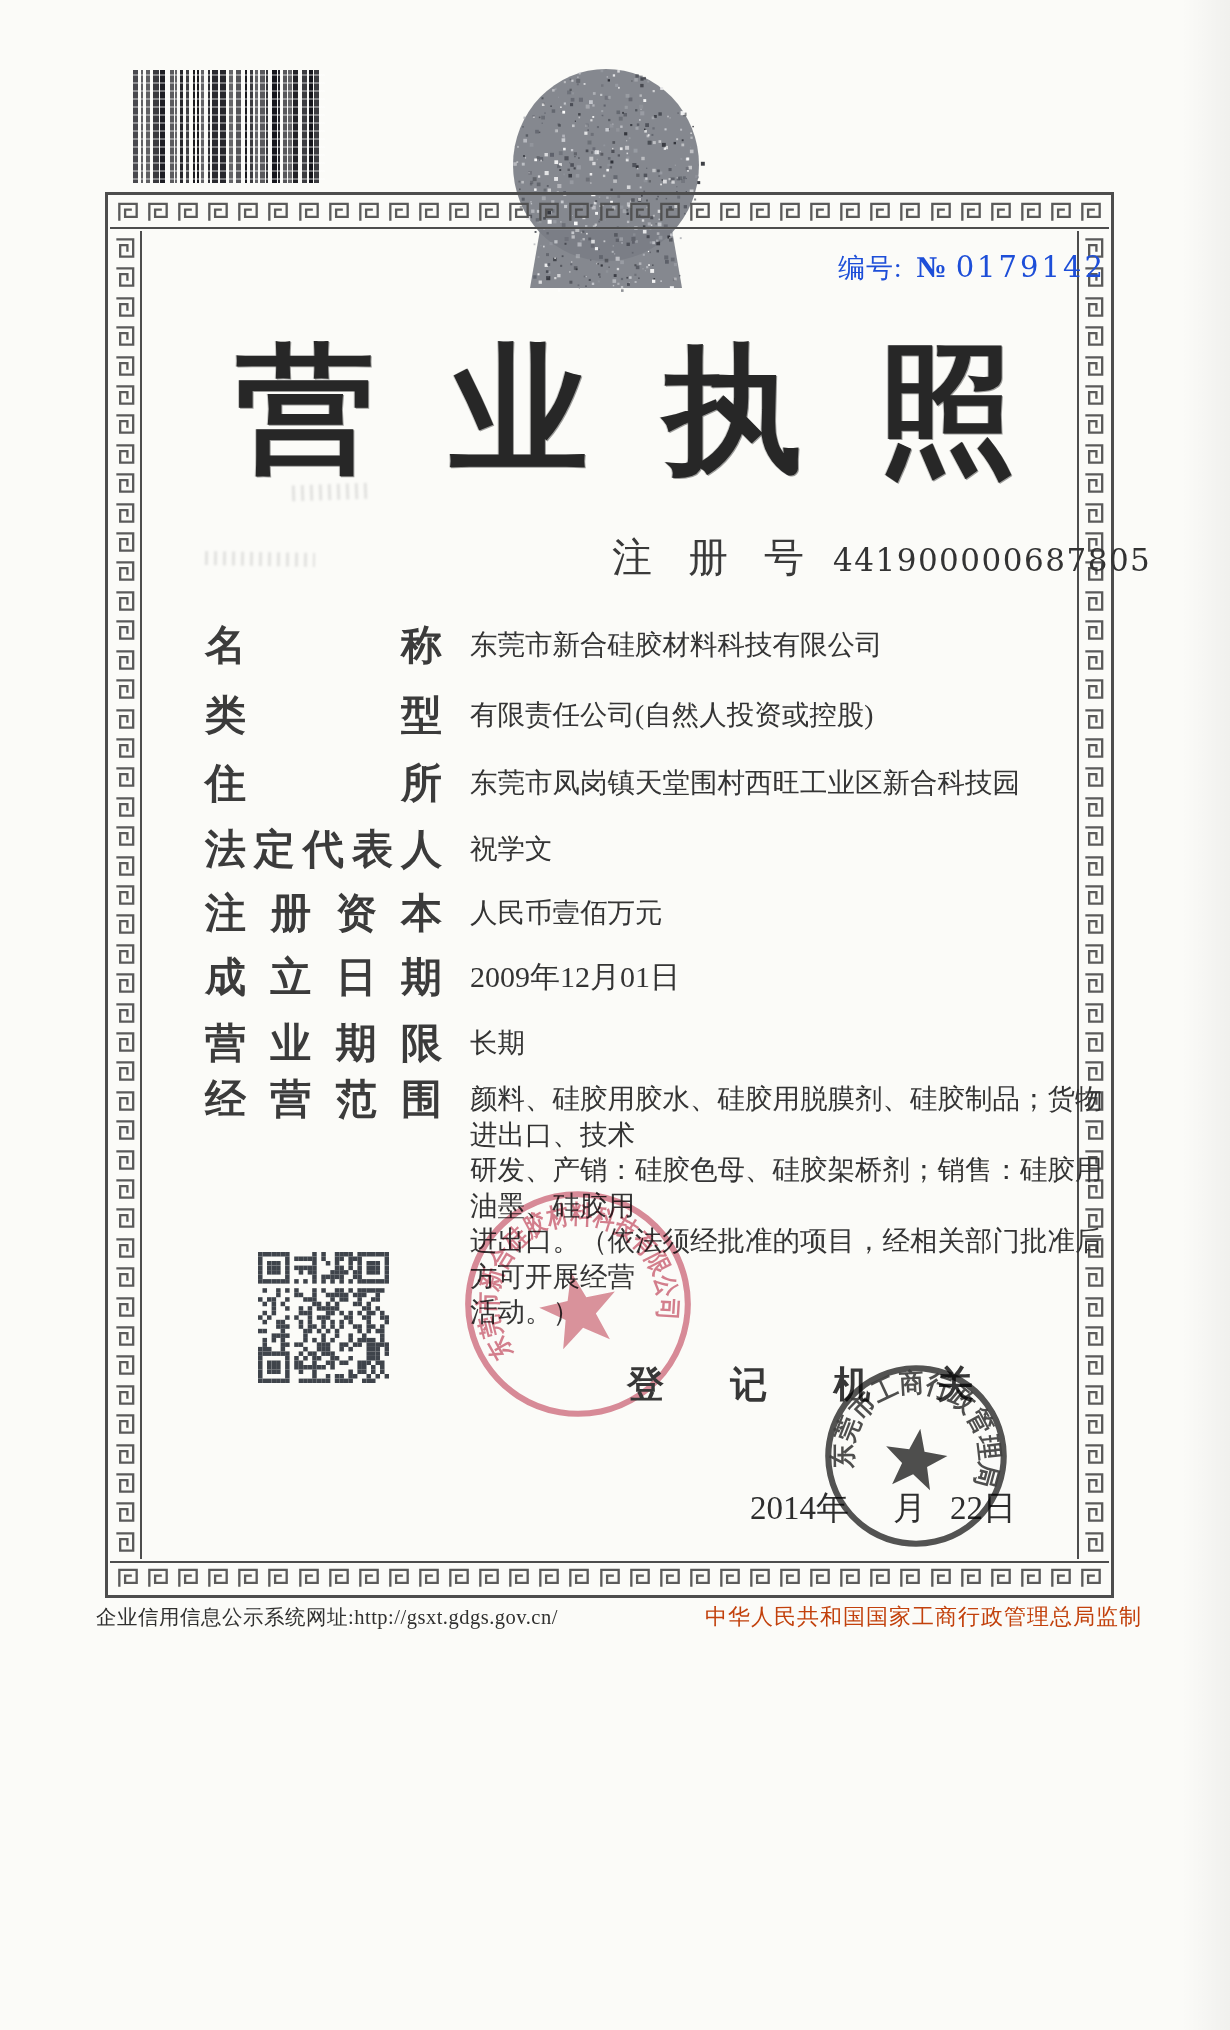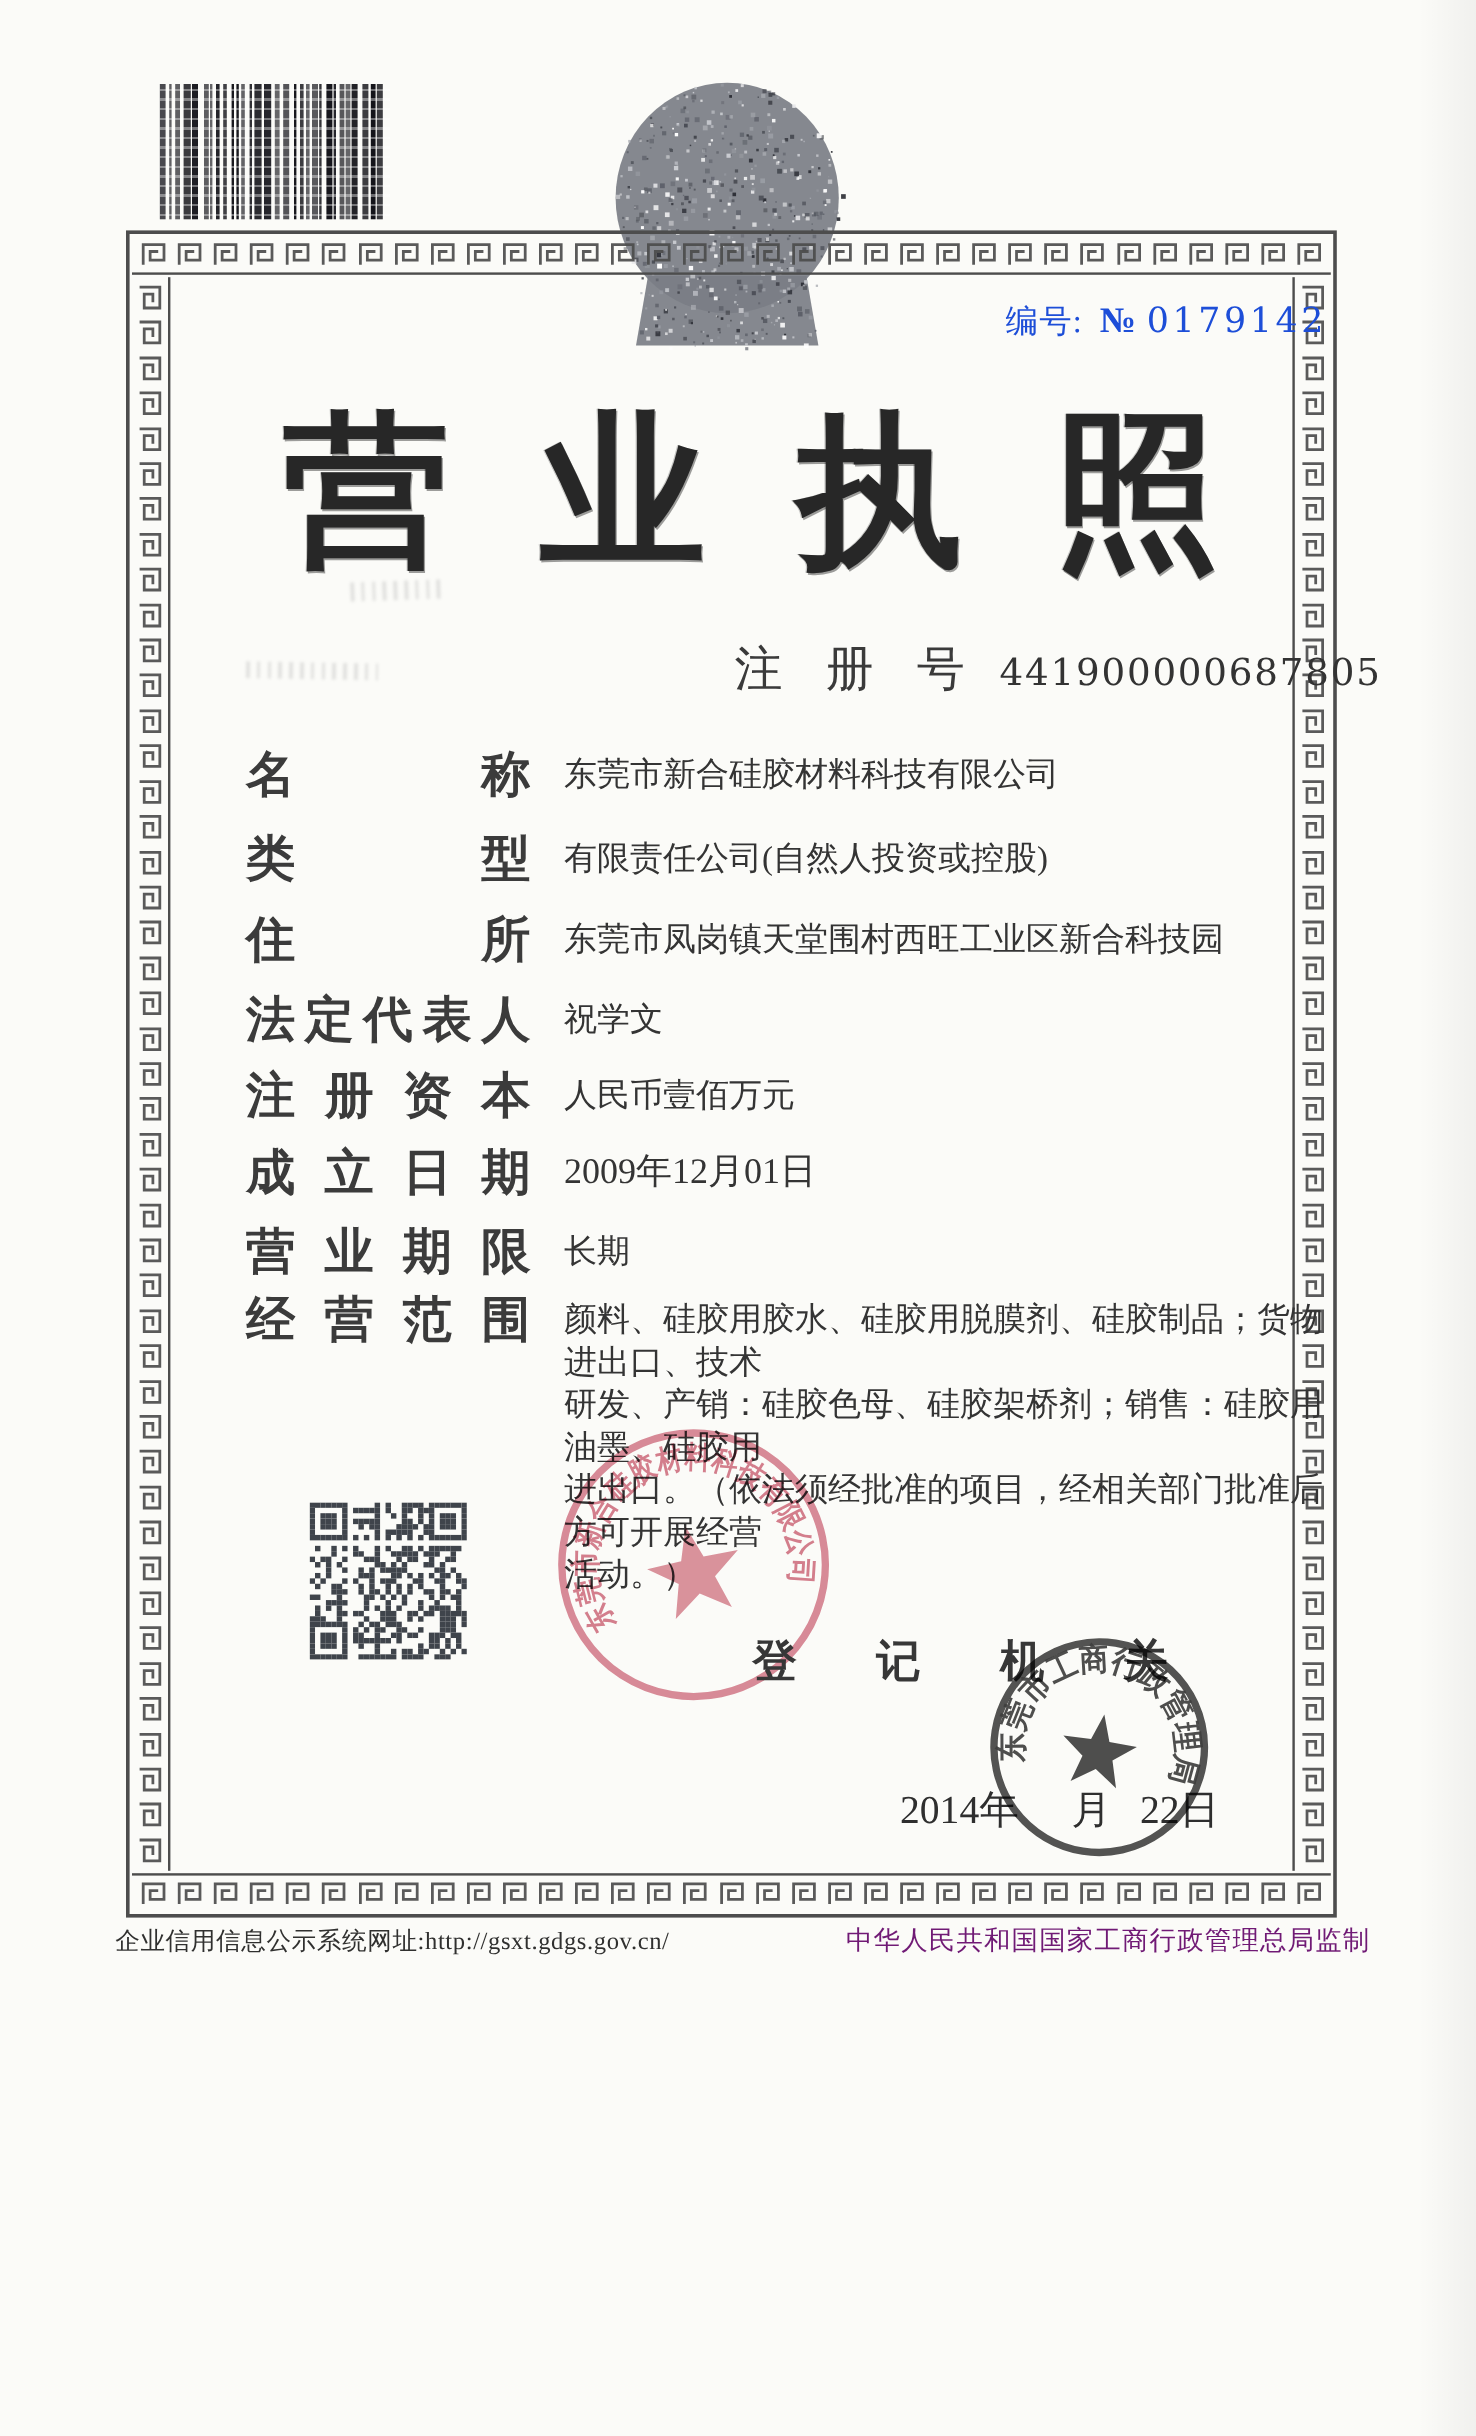--- a/index.html
+++ b/index.html
@@ -56,21 +56,21 @@
     font-weight:600;font-size:37px;letter-spacing:22px;color:#373737;white-space:nowrap;margin-left:21px;}
   
   .dateline{left:750px;top:1486px;font-size:33px;color:#2e2e2e;white-space:nowrap;}
   .dateline .gapA{display:inline-block;width:44px;}
   .dateline .gapB{display:inline-block;width:24px;}
   
   .blackseal{left:814px;top:1354px;width:204px;height:204px;transform:rotate(9deg);
     mix-blend-mode:multiply;opacity:.9;}
   
   .foot-left{left:96px;top:1603px;font-size:20.5px;color:#30302f;letter-spacing:.5px;}
-  .foot-right{left:705px;top:1602px;font-size:22px;color:#701a75;letter-spacing:1px;}
+  .foot-right{left:705px;top:1602px;font-size:22px;color:#c2410c;letter-spacing:1px;}
   
   .smudge{position:absolute;opacity:.22;filter:blur(1.2px);
     background:repeating-linear-gradient(90deg,#8a8a8a 0 3px,transparent 3px 9px);}
 </style>
 </head>
 <body>
 
 <div class="page">
 
   <div class="abs barcode" id="barcode">

